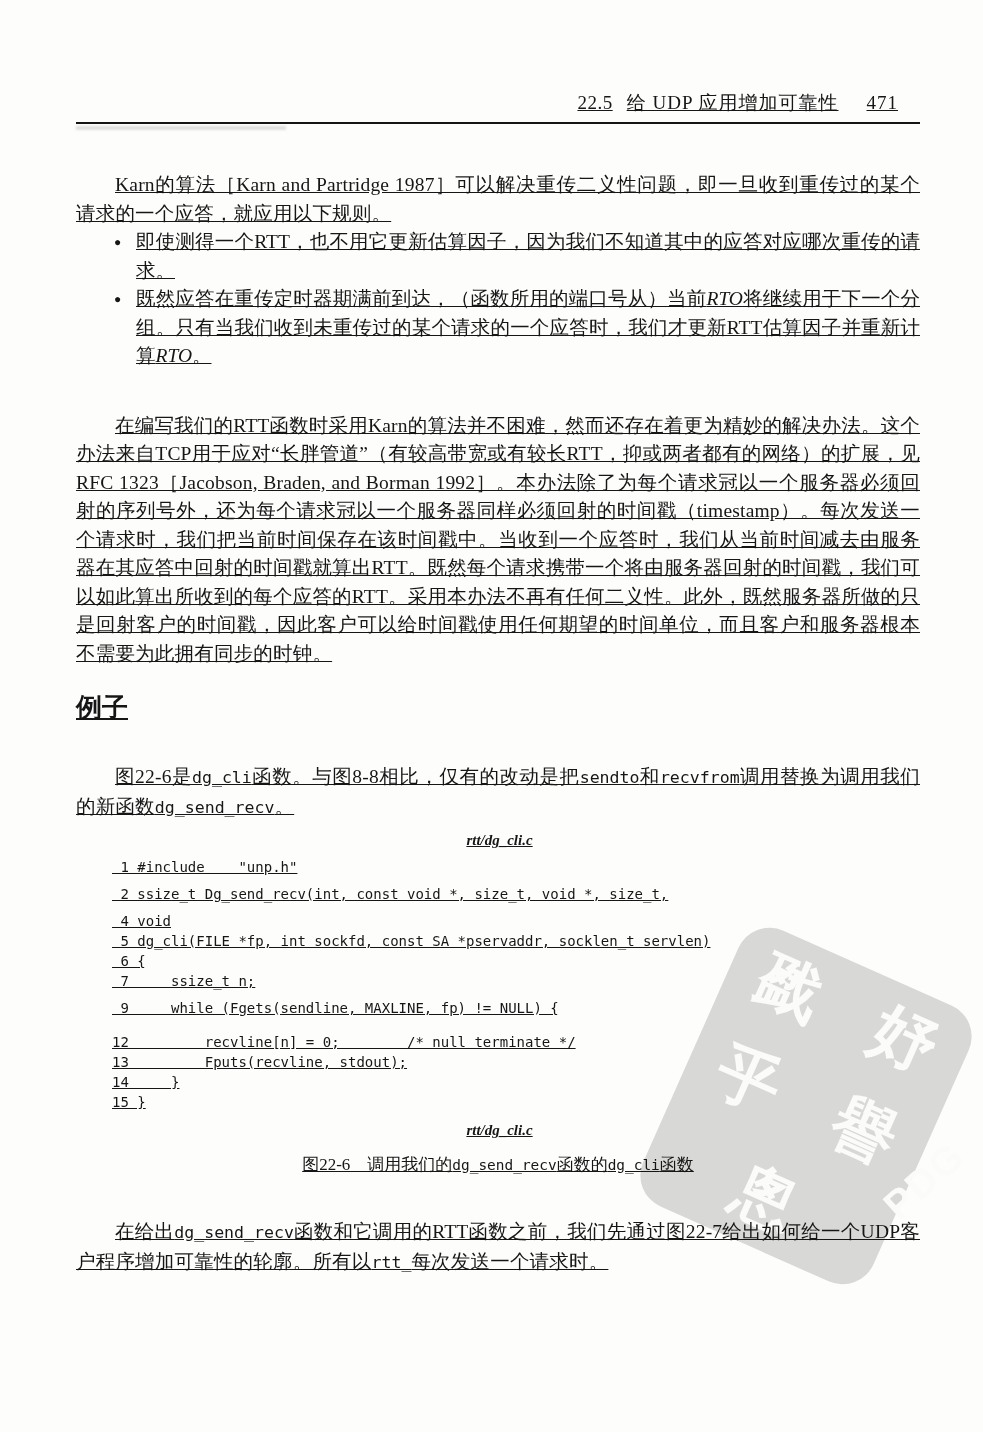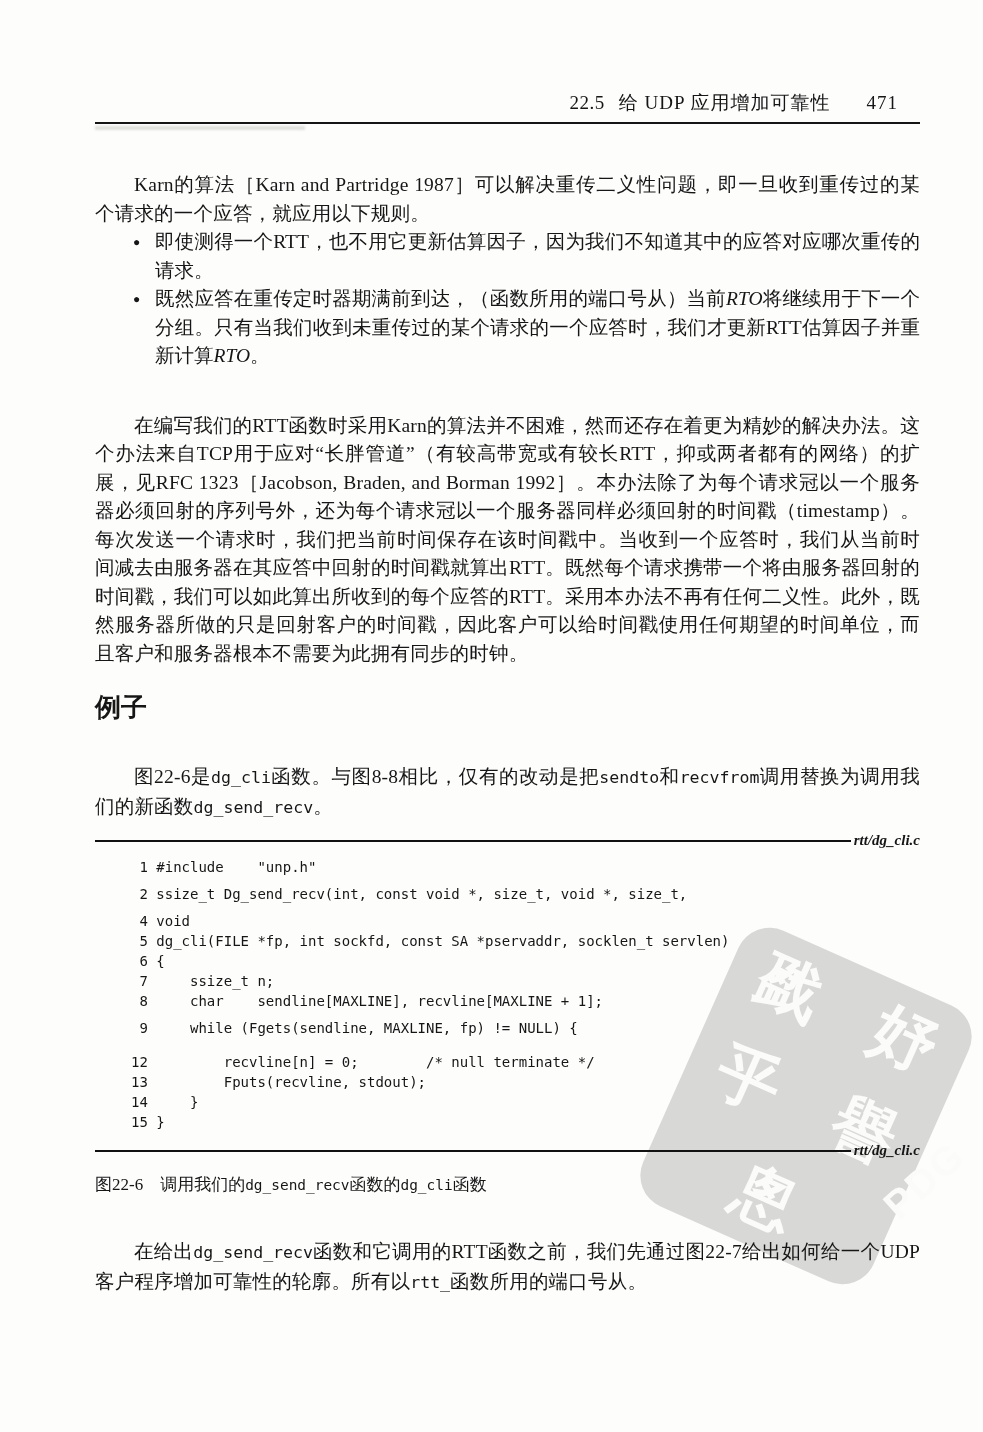--- a/index.html
+++ b/index.html
@@ -11,33 +11,34 @@
   .page{
     position:relative;
     width:983px;height:1432px;
     background:#fdfdfc;
     overflow:hidden;
     color:#161616;
   }
   .content{
     position:relative;
     z-index:1;
-    padding:90px 63px 0 95px; 
+    padding:90px 63px 0 76px; 
+    text-decoration:underline;
   }
   
   .running-header{
     display:flex;
     justify-content:flex-end;
     align-items:baseline;
     font-size:19px;
     padding-right:22px;
   }
   .running-header .sec{margin-right:14px;letter-spacing:.5px;}
   .running-header .ttl{letter-spacing:1px;}
-  .running-header .pgnum{margin-left:36px;letter-spacing:1px;}
+  .running-header .pgnum{margin-left:28px;letter-spacing:1px;}
   .header-rule{
     height:2px;background:#151515;margin-top:6px;
   }
   .smudge{
     height:4px;width:210px;background:#d9d9d6;
     margin-top:2px;filter:blur(1px);opacity:.8;
   }
   
   .para{
     margin:0;
@@ -77,20 +78,21 @@
     margin:24px 0 14px 0;
     font-family:"Liberation Sans","DejaVu Sans",sans-serif;
     font-weight:bold;
     font-size:26px;
     line-height:30px;
   }
   
   .src-rule{
     display:flex;align-items:center;
     margin-top:10px;
+    flex-direction:column;
   }
   .src-rule .rule-line{flex:1;height:2px;background:#111;}
   .src-label{
     font-style:italic;font-weight:bold;
     font-size:15px;
     margin-left:3px;
     white-space:nowrap;
   }
   .code-block{
     margin:8px 0 2px 36px;
@@ -98,20 +100,21 @@
     font-size:14px;
   }
   .code-block .code-line{
     white-space:pre;
     line-height:20px;
     height:20px;
   }
   .code-block .code-gap{height:7px;}
   .caption{
     margin:14px 0 0 0;
+    text-align:center;
     font-size:17px;
     line-height:24px;
   }
   .closing{margin-top:18px;}
   
   .watermark-stamp{
     position:absolute;
     left:680px;top:955px;
     width:252px;height:302px;
     background:#d8d8d6;
@@ -195,34 +198,33 @@
 
     <div class="code-block">
         <div class="code-line"> 1 #include    "unp.h"</div>
         <div class="code-gap"></div>
         <div class="code-line"> 2 ssize_t Dg_send_recv(int, const void *, size_t, void *, size_t,</div>
         <div class="code-gap"></div>
         <div class="code-line"> 4 void</div>
         <div class="code-line"> 5 dg_cli(FILE *fp, int sockfd, const SA *pservaddr, socklen_t servlen)</div>
         <div class="code-line"> 6 {</div>
         <div class="code-line"> 7     ssize_t n;</div>
-        <div class="code-line"> 8     char    sendline[MAXLINE], recvline[MAXLINE + 1];</div>
         <div class="code-gap"></div>
         <div class="code-line"> 9     while (Fgets(sendline, MAXLINE, fp) != NULL) {</div>
         <div class="code-gap"></div>
         <div class="code-gap"></div>
         <div class="code-line">12         recvline[n] = 0;        /* null terminate */</div>
         <div class="code-line">13         Fputs(recvline, stdout);</div>
         <div class="code-line">14     }</div>
         <div class="code-line">15 }</div>
       </div>
 
     <div class="src-rule">
       <div class="rule-line"></div>
       <span class="src-label">rtt/dg_cli.c</span>
     </div>
 
     <p class="caption"><span class="run-n">图22-6　调用我们的</span><span class="run-c">dg_send_recv</span><span class="run-n">函数的</span><span class="run-c">dg_cli</span><span class="run-n">函数</span></p>
 
-    <p class="para indent closing"><span class="run-n">在给出</span><span class="run-c">dg_send_recv</span><span class="run-n">函数和它调用的RTT函数之前，我们先通过图22-7给出如何给一个UDP客户程序增加可靠性的轮廓。所有以</span><span class="run-c">rtt_</span><span class="run-n">函数所用的端口号从。</span></p>
+    <p class="para indent closing"><span class="run-n">在给出</span><span class="run-c">dg_send_recv</span><span class="run-n">函数和它调用的RTT函数之前，我们先通过图22-7给出如何给一个UDP客户程序增加可靠性的轮廓。所有以</span><span class="run-c">rtt_</span><span class="run-n">每次发送一个请求时。</span></p>
 
   </div>
 </div>
 
 </body></html>

